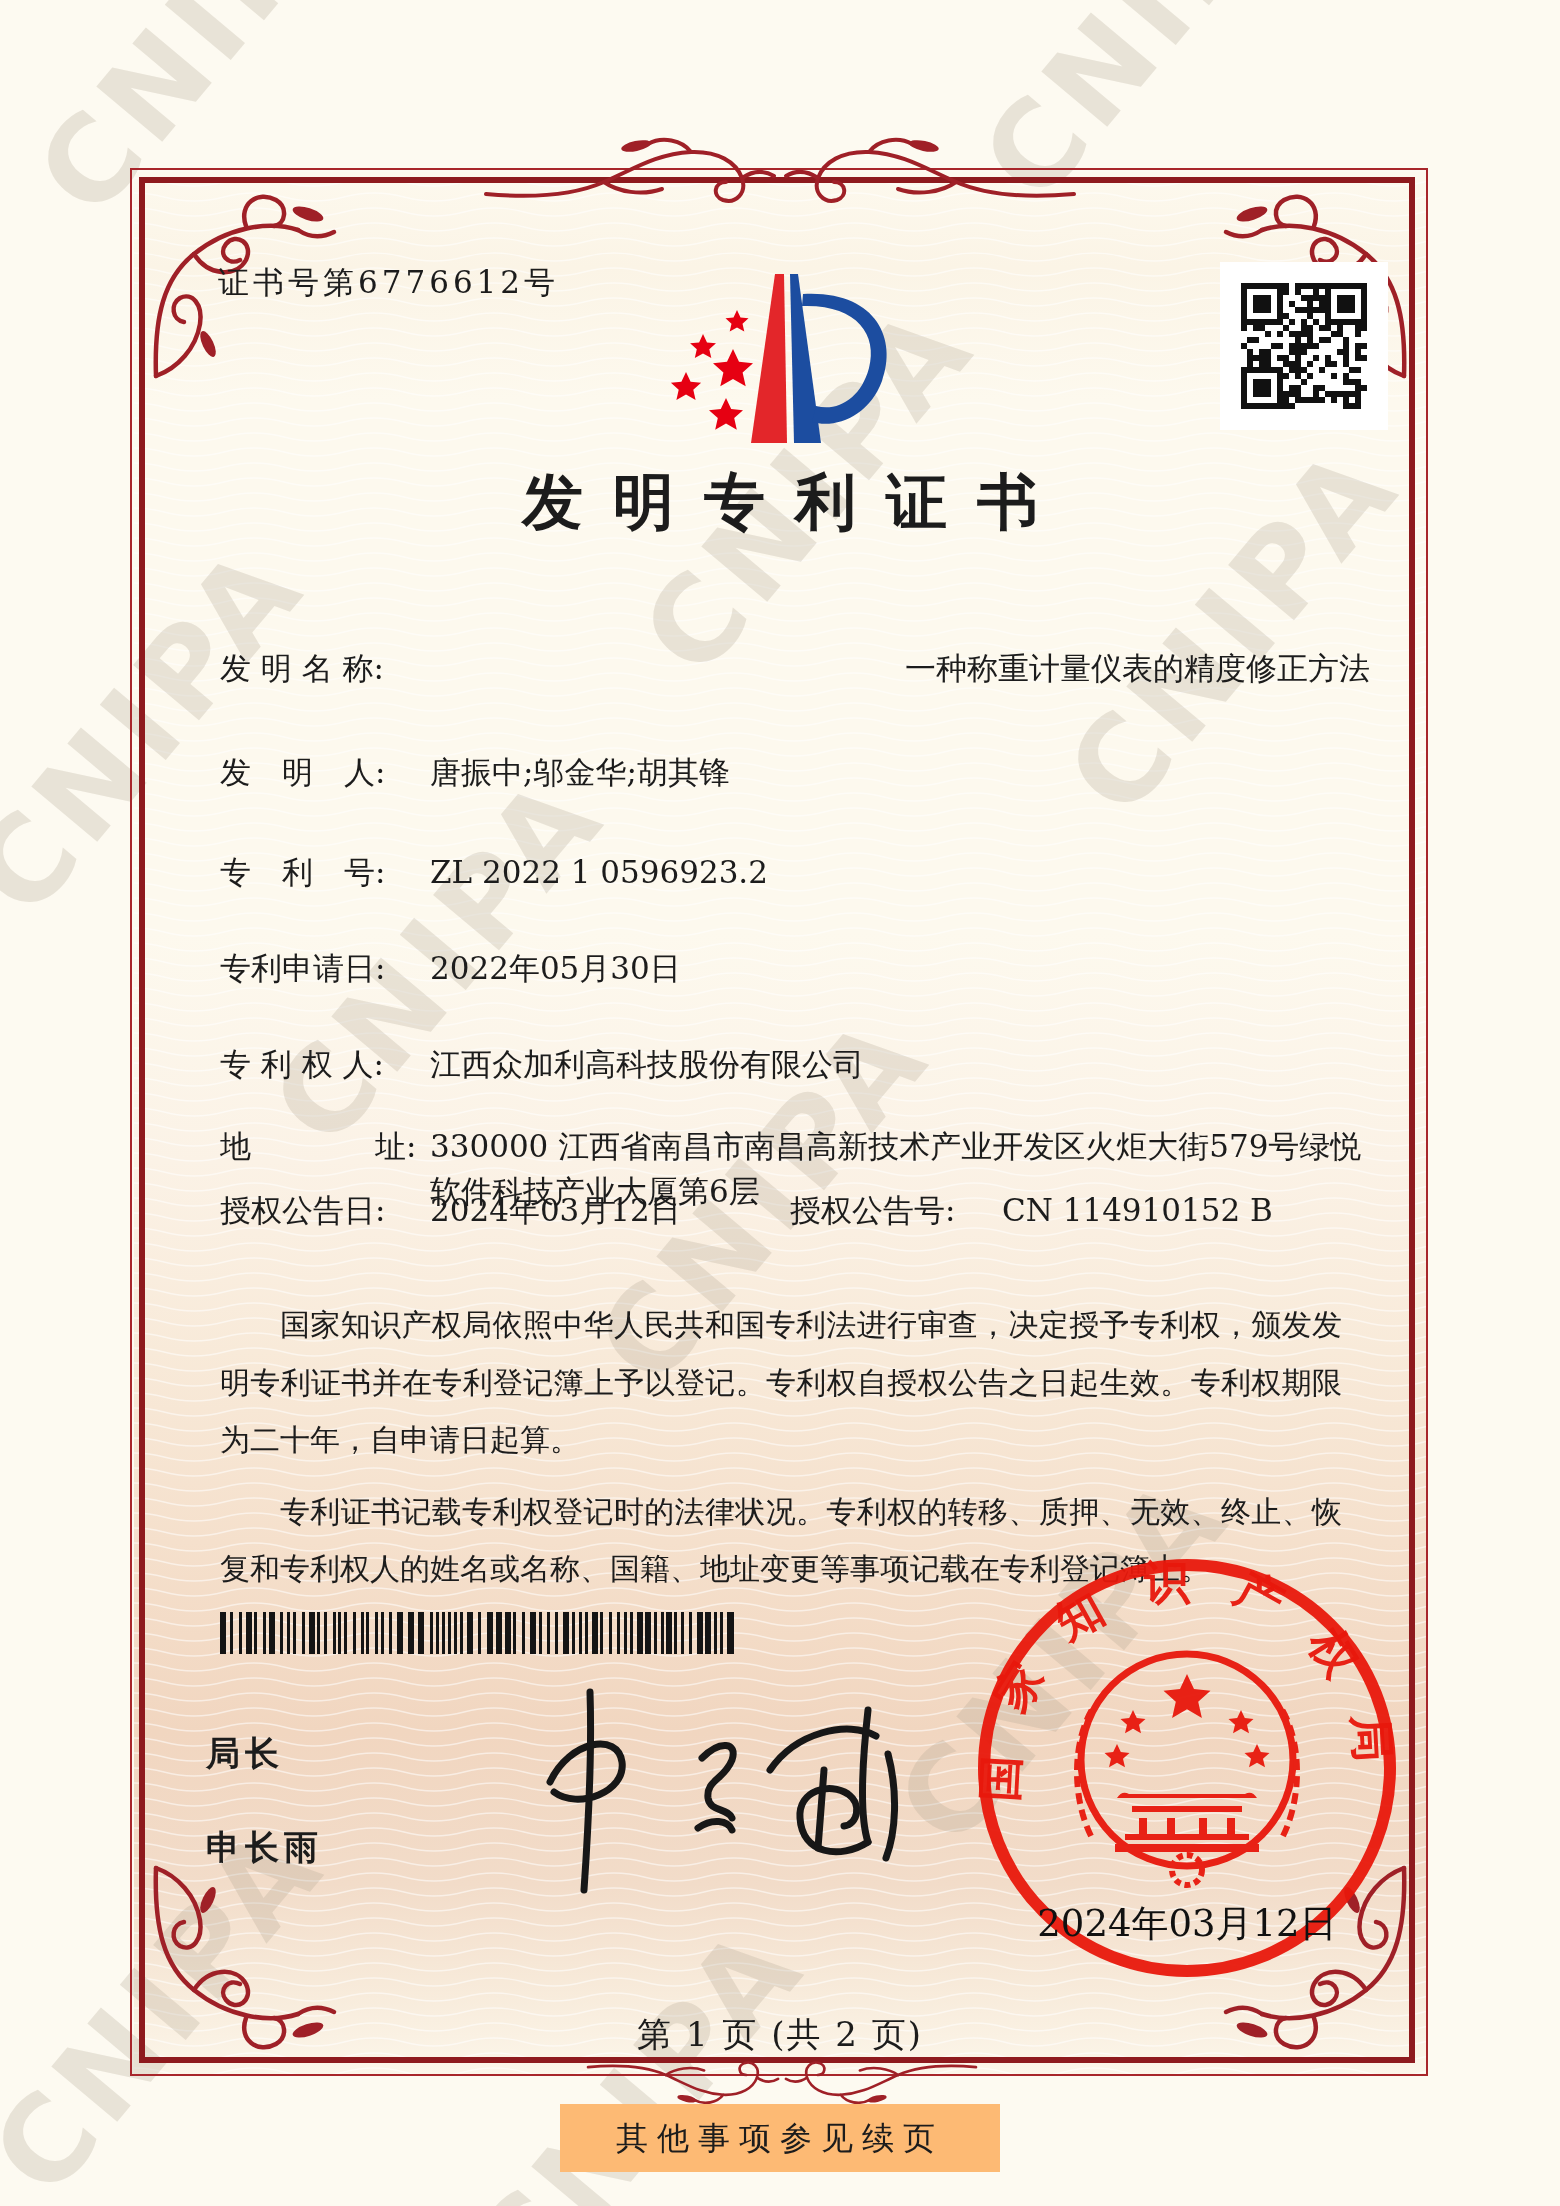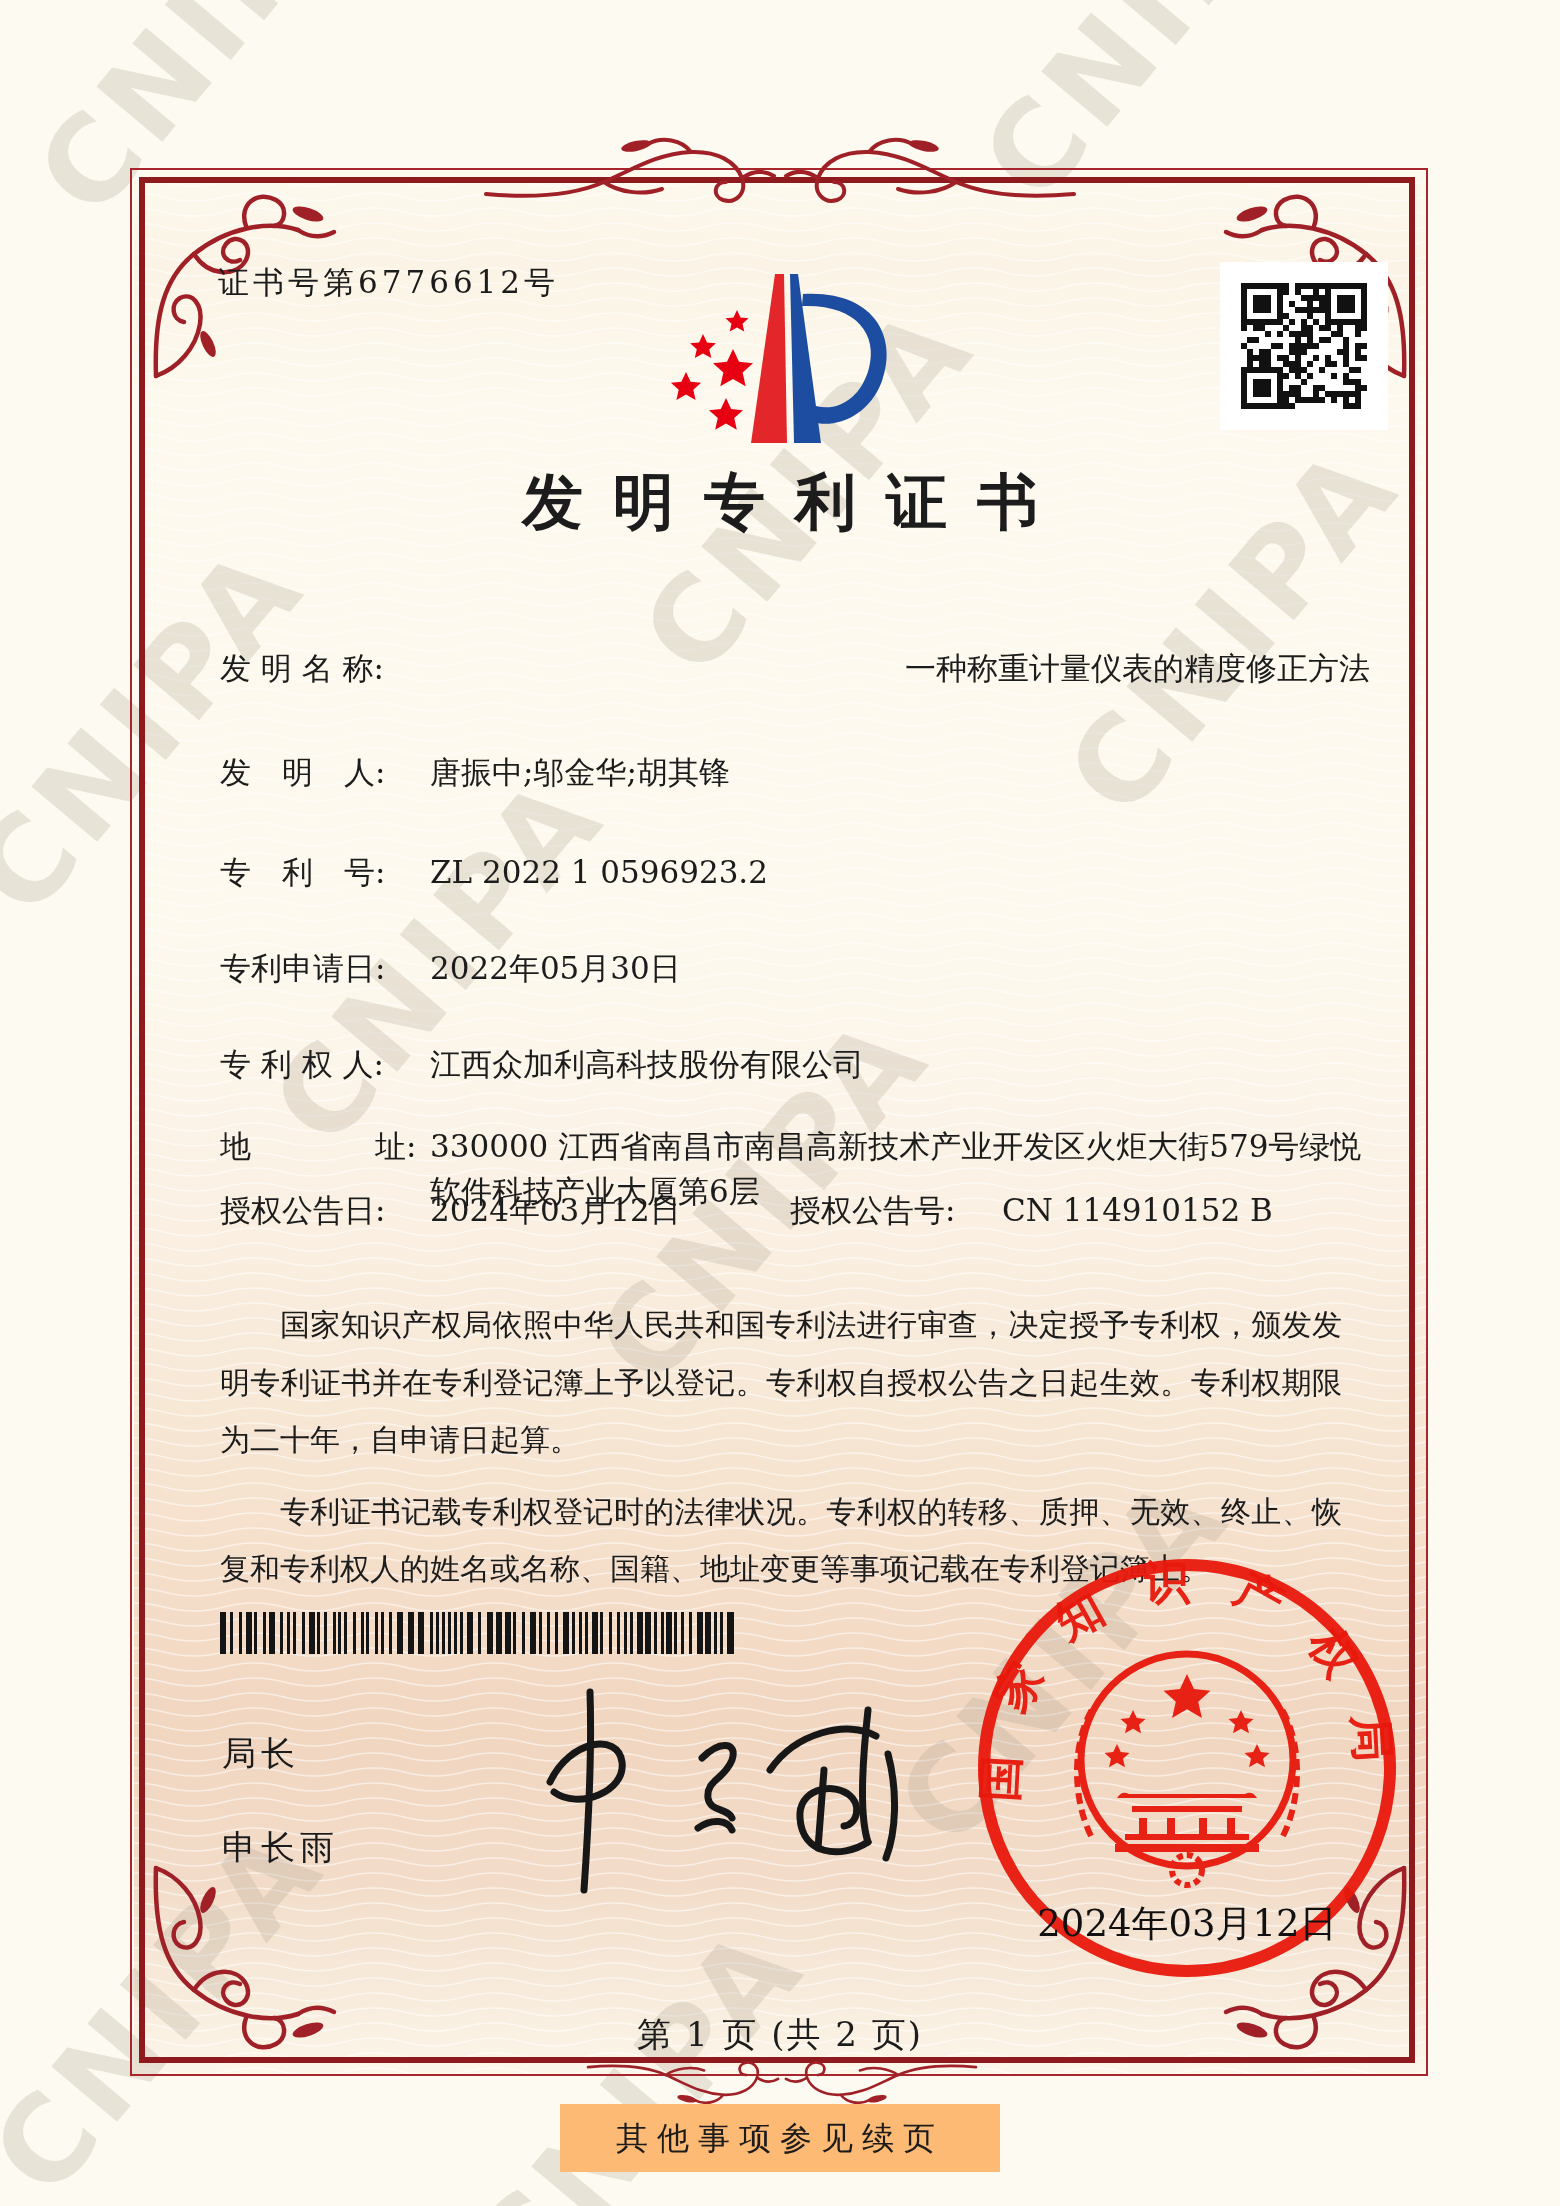--- a/index.html
+++ b/index.html
@@ -38,22 +38,22 @@
   
   .field-row{position:absolute;left:220px;width:1210px;font-size:31px;line-height:1.45;}
   .field-label{position:absolute;left:0;top:0;white-space:nowrap;}
   .field-value{display:block;margin-left:210px;width:940px;}
   #row-grant .pair2-label{position:absolute;left:570px;top:0;white-space:nowrap;}
   #row-grant .pair2-value{position:absolute;left:782px;top:0;white-space:nowrap;}
   
   #paras{left:220px;top:1296px;width:1128px;font-size:30px;}
   #paras p{margin:0 6px 14px 0;text-indent:2em;line-height:1.92;text-align:justify;}
   
-  #officials{left:222px;top:1736px;font-family:"DejaVu Sans","Liberation Sans",sans-serif;
-    font-size:34px;font-weight:normal;letter-spacing:5px;line-height:1.0;}
+  #officials{left:206px;top:1736px;font-family:"DejaVu Sans","Liberation Sans",sans-serif;
+    font-size:34px;font-weight:bold;letter-spacing:5px;line-height:1.0;}
   #officials .off-name{margin-top:60px;}
   #footer-page{left:134px;top:2012px;width:1292px;text-align:center;font-size:34px;letter-spacing:2px;}
   #bottom-note{
     left:560px;top:2104px;width:440px;height:68px;background:#fdba74;
     text-align:center;line-height:68px;font-size:32px;letter-spacing:9px;
   }
   #seal-date{font-family:"DejaVu Serif","Liberation Serif",serif;}
   svg{display:block;}
 </style>
 </head>

